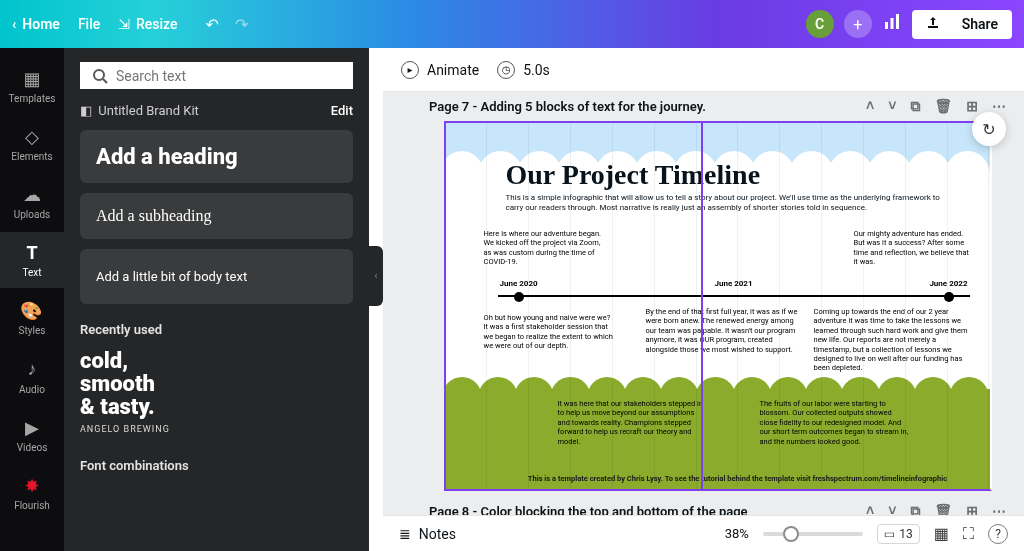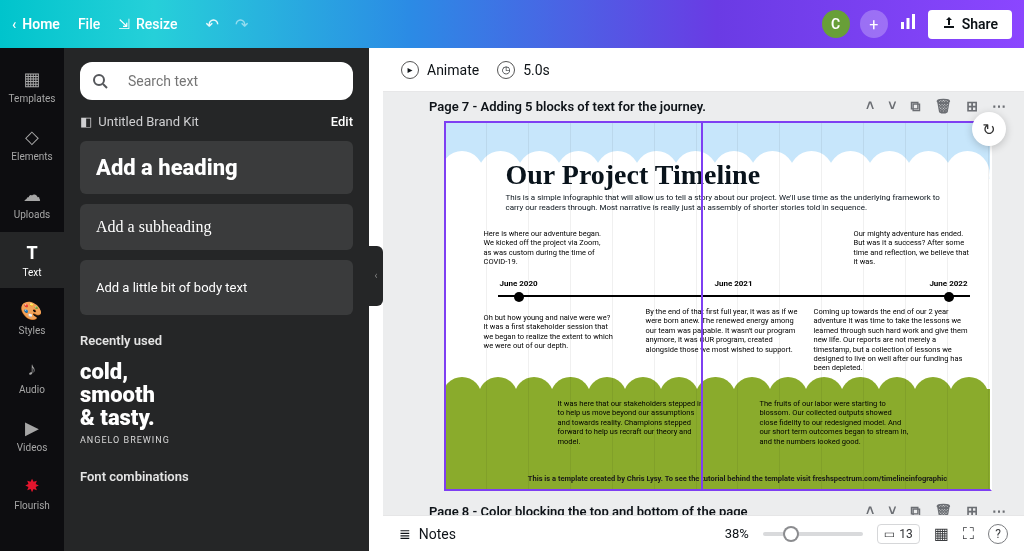--- a/index.html
+++ b/index.html
@@ -10,32 +10,32 @@
 .topbar-left { display: flex; align-items: center; gap: 18px; }
 .home-btn { display: flex; align-items: center; gap: 6px; font-weight: 600; font-size: 14px; cursor: pointer; }
 .top-item { font-size: 14px; font-weight: 500; cursor: pointer; }
 .resize-btn { display: flex; align-items: center; gap: 6px; }
 .undo-redo { display: flex; gap: 16px; margin-left: 10px; }
 .ur-icon { font-size: 16px; cursor: pointer; opacity: 0.9; }
 .topbar-right { margin-left: auto; display: flex; align-items: center; gap: 10px; }
 .avatar { width: 28px; height: 28px; border-radius: 50%; background: #689f38; color: #fff; display: flex; align-items: center; justify-content: center; font-weight: 600; font-size: 14px; cursor: pointer; }
 .add-user { width: 28px; height: 28px; border-radius: 50%; background: rgba(255,255,255,0.25); display: flex; align-items: center; justify-content: center; font-size: 16px; cursor: pointer; }
 .chart-icn { font-size: 18px; cursor: pointer; color: #fff; }
-.share-btn { background: #fff; color: #0d1216; border-radius: 4px; padding: 6px 14px; display: flex; align-items: center; gap: 6px; font-weight: 600; font-size: 14px; cursor: pointer; }
+.share-btn { background: #fff; color: #0d1216; border-radius: 4px; padding: 6px 14px; display: flex; align-items: center; gap: 22px; font-weight: 600; font-size: 14px; cursor: pointer; }
 
 
 .rail { position: absolute; left: 0; top: 48px; bottom: 0; width: 64px; background: #0d0d10; display: flex; flex-direction: column; align-items: center; padding-top: 10px; gap: 2px; }
 .rail-item { width: 64px; display: flex; flex-direction: column; align-items: center; padding: 10px 0; gap: 4px; color: #a6a6a6; font-size: 10px; cursor: pointer; }
 .rail-item.active { background: #252627; color: #fff; border-radius: 0; }
 .rail-icon { font-size: 18px; }
 .rail-item.flourish .rail-icon { color: #e4152d; }
 
 
 .panel { position: absolute; left: 64px; top: 48px; bottom: 0; width: 305px; background: #252627; color: #fff; padding: 14px 16px; overflow: hidden; }
-.search-wrap { background: #fff; border-radius: 12px; height: 38px; display: flex; align-items: center; padding: 0 12px; gap: 20px; }
+.search-wrap { background: #fff; border-radius: 0; height: 27px; display: flex; align-items: center; padding: 0 12px; gap: 8px; }
 .search-wrap svg { color: #55575b; }
 .search-input { flex: 1; border: none; outline: none; font-size: 14px; background: transparent; color: #333; }
 .brandkit-row { display: flex; align-items: center; margin-top: 14px; font-size: 13px; }
 .brandkit-row .tag { color:#cfcfd1; }
 .brandkit-row .edit { margin-left: auto; color: #fff; font-weight: 500; cursor: pointer; }
 .text-add { background: #3a3b3c; border-radius: 6px; padding: 14px 16px; margin-top: 12px; cursor: pointer; }
 .heading-add { font-size: 22px; font-weight: 800; }
 .subhead-add { font-family: "Comic Sans MS", cursive; font-size: 16px; margin-top: 10px; }
 .body-add { font-size: 13px; margin-top: 10px; padding: 20px 16px; }
 .sec-title { font-size: 13px; font-weight: 600; margin-top: 18px; color: #e4e4e4; }

